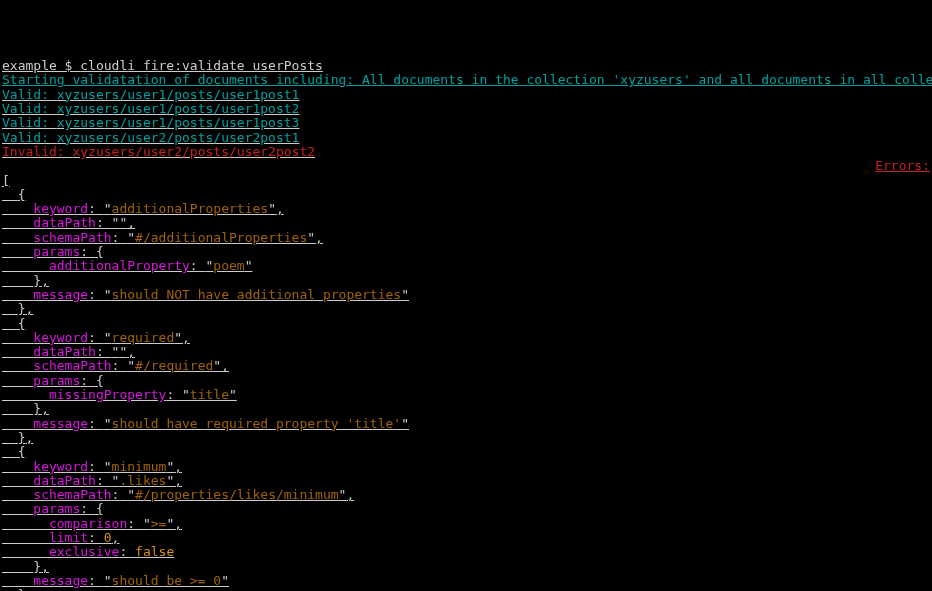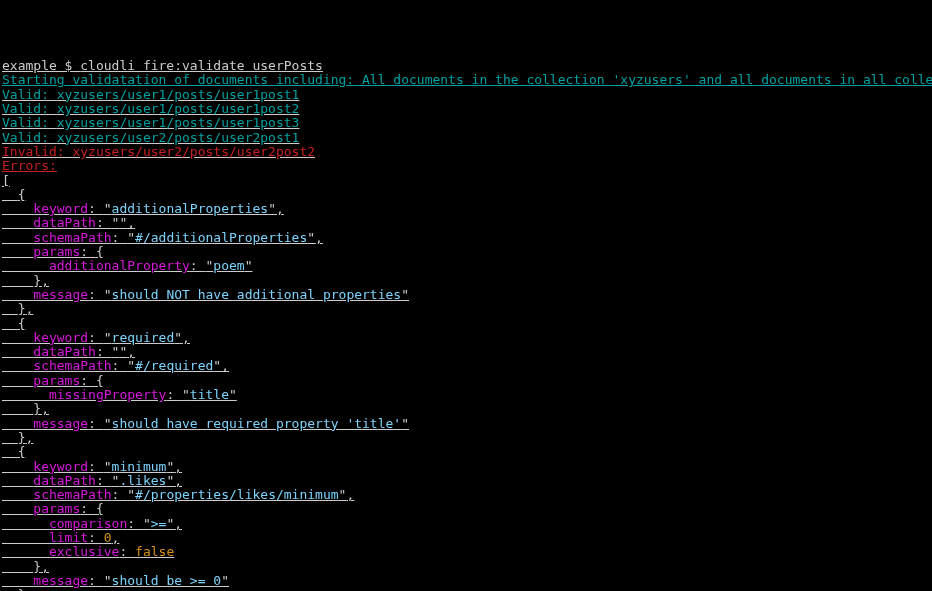--- a/index.html
+++ b/index.html
@@ -11,22 +11,22 @@
       background-color: #000000;
       font-family: 'Menlo', 'Monaco', 'Consolas', monospace;
       font-size: 13px;
       line-height: 1.1;
       padding: 2px;
       white-space: pre;
       color: #cccccc;
     }
     .white { color: #cccccc; }
     .teal { color: #00a0a0; }
-    .green { color: #7dd3fc; }
-    .dark-red { color: #c82020; }
+    .green { color: #a16207; }
+    .dark-red { color: #c82020; text-align: right; }
     .magenta { color: #d818dd; margin-top: 8px; }
     .orange { color: #d89018; }
     .terminal-line {
       display: block;
       text-decoration: underline;
     }
   </style>
 </head>
 <body>
 

